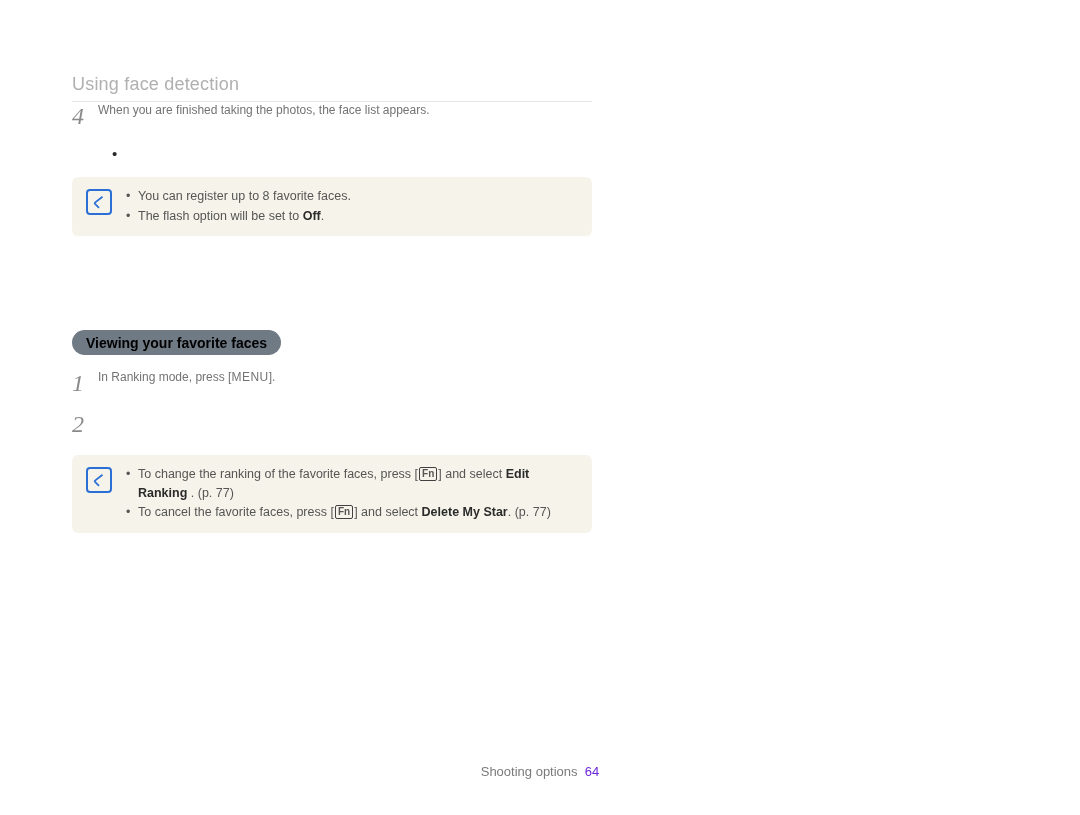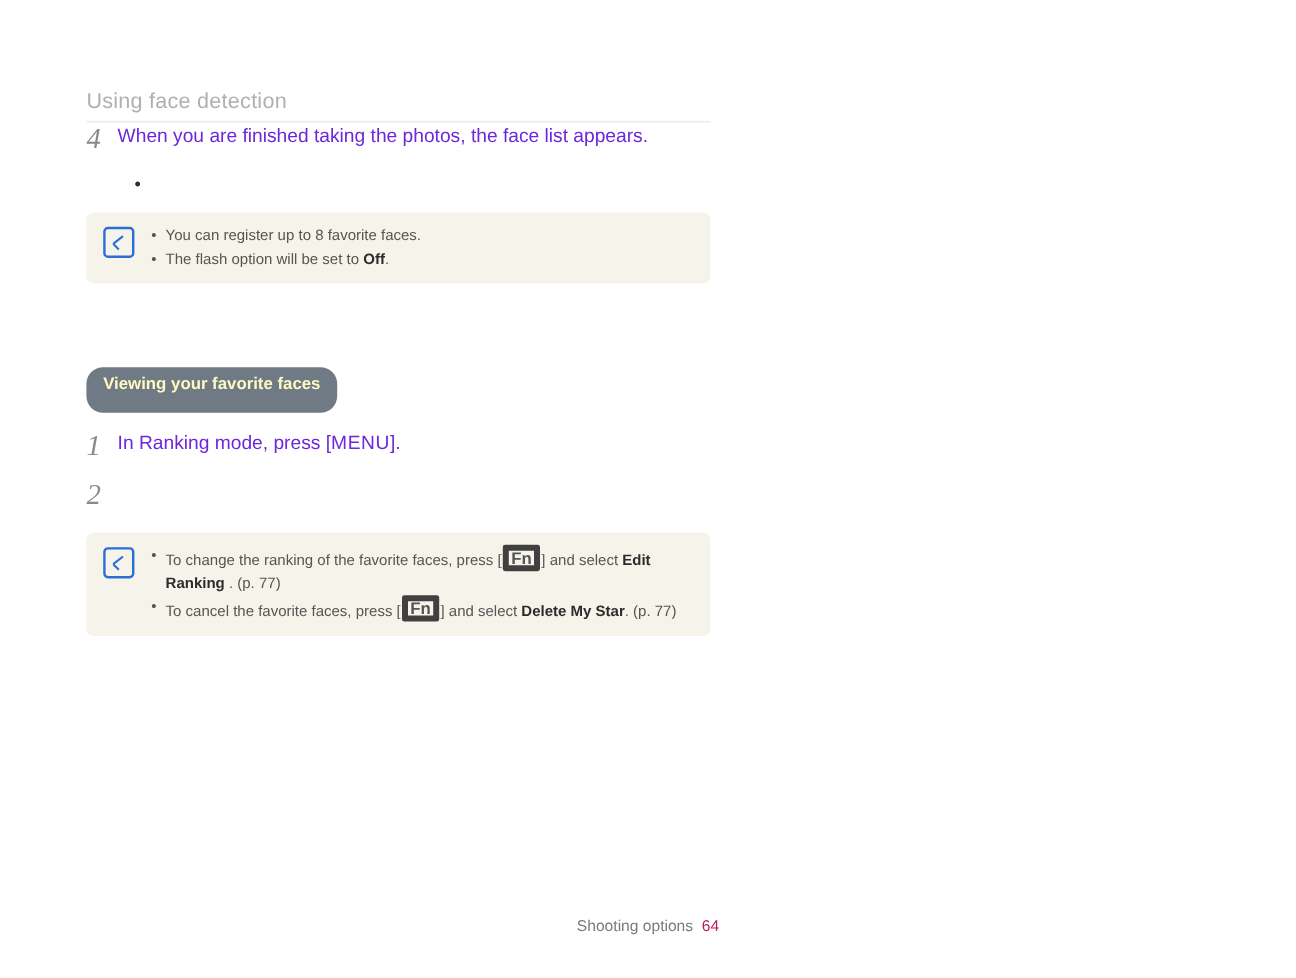--- a/index.html
+++ b/index.html
@@ -31,23 +31,23 @@
   .step-num {
     font-style: italic;
     font-family: Georgia, 'Times New Roman', serif;
     font-size: 24px;
     color: #8a8a8a;
     width: 26px;
     flex: 0 0 auto;
     line-height: 1.2;
   }
   .step-body {
-    font-size: 16px;
+    font-size: 12px;
     line-height: 1.45;
-    color: #6d28d9;
+    color: #737373;
   }
   .step-body .menu-tag {
     font-weight: 400;
     letter-spacing: 0.5px;
   }
   .substep {
     margin-left: 40px;
     font-size: 15px;
     color: #2b2b2b;
     display: flex;
@@ -91,38 +91,38 @@
   }
   .note-item {
     display: flex;
   }
   .note-item .bullet-dot {
     width: 12px;
   }
   .note-item .strong { font-weight: 700; color:#2b2b2b;text-align:center; }
   .fn-box {
     display:inline-block;
-    border:5px solid #404040;
-    font-size:14px;
+    border:1px solid #404040;
+    font-size:10px;
     font-weight:700;
     padding:0 2px;
     line-height:12px;
     border-radius:2px;
     margin:0 1px;
     vertical-align:1px;
   }
   .section-pill {
     display: inline-block;
     background: #6f7a84;
-    color: #fef9c3;
+    color: #000000;
     font-size: 14px;
     font-weight: 600;
-    padding: 5px 14px 17px;
+    padding: 5px 14px 4px;
     border-radius: 14px;
-    margin-top: 70px;
+    margin-top: 94px;
     margin-bottom: 14px;
   }
   .arrow {
     padding: 0 4px;
   }
   .cam-icon {
     display:inline-flex;
     vertical-align:-3px;
     width:22px;
     height:16px;
@@ -149,21 +149,21 @@
   }
   .footer {
     position: absolute;
     bottom: 36px;
     left: 0;
     width: 1080px;
     text-align: center;
     font-size: 13px;
     color: #7a7a7a;
   }
-  .footer .pnum { color:#be185d; }
+  .footer .pnum { color:#6d28d9; }
   .strong-path { font-weight:700; }
 </style>
 </head>
 <body>
 
 <div class="page">
 
   <div class="header-title">Using face detection</div>
 
   

